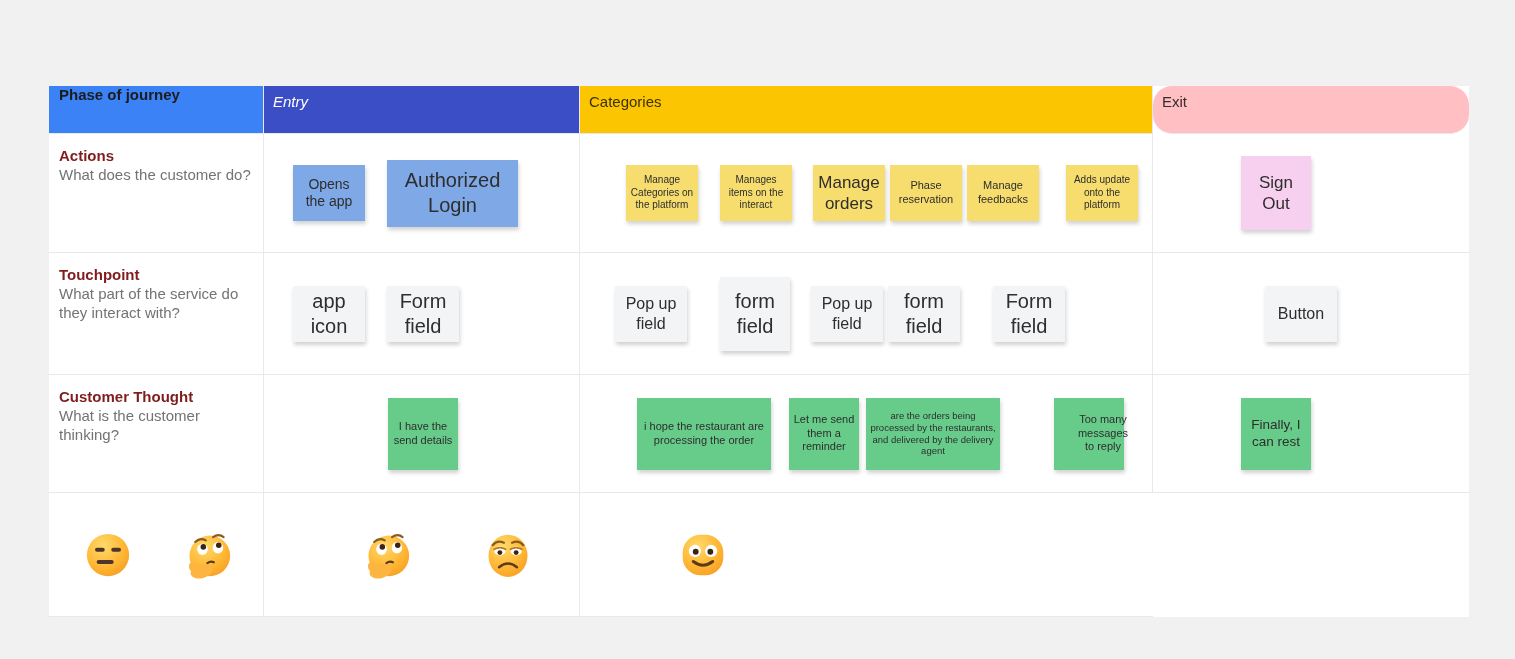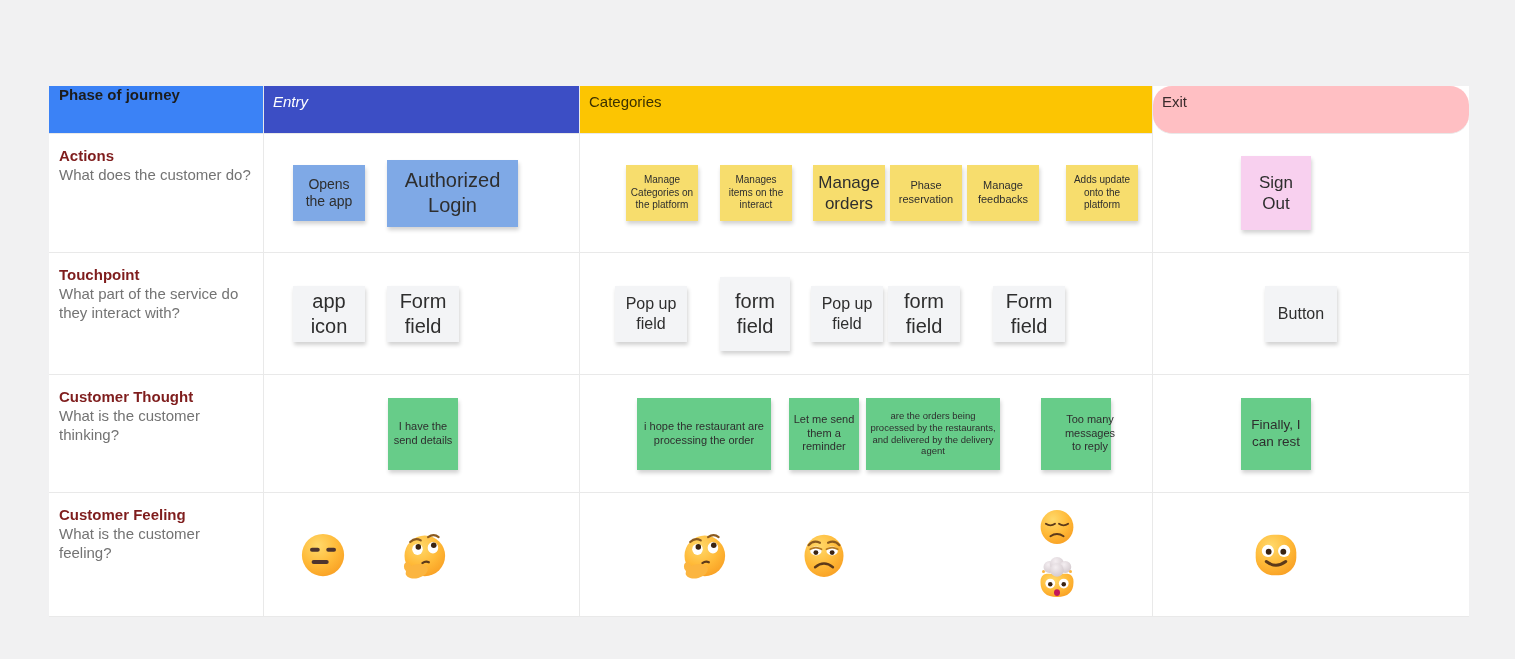--- a/index.html
+++ b/index.html
@@ -62,21 +62,21 @@
   .act-onb .m3{margin-left:5px;}  .act-onb .m4{margin-left:5px;}
   .act-onb .m5{margin-left:27px;}
   .act-exit{padding-left:88px;}
   .tp-entry{padding-left:29px;gap:22px;}
   .tp-onb{padding-left:35px;}
   .tp-onb .m1{margin-left:33px;} .tp-onb .m2{margin-left:21px;}
   .tp-onb .m3{margin-left:5px;}  .tp-onb .m4{margin-left:33px;}
   .tp-exit{padding-left:112px;}
   .th-entry{padding-left:124px;}
   .th-onb{padding-left:57px;}
-  .th-onb .m1{margin-left:18px;} .th-onb .m2{margin-left:7px;} .th-onb .m3{margin-left:41px;padding-left:32px;}
+  .th-onb .m1{margin-left:18px;} .th-onb .m2{margin-left:7px;} .th-onb .m3{margin-left:54px;padding-left:32px;}
   .th-exit{padding-left:88px;}
   .fe-entry{padding-left:33px;}
   .fe-entry .m1{margin-left:49px;}
   .fe-onb{padding-left:98px;}
   .fe-onb .m1{margin-left:68px;} .fe-onb .mstack{margin-left:183px;}
   .fe-exit{padding-left:97px;}
   .emoji{width:52px;height:52px;flex-shrink:0;}
   .emoji svg{width:100%;height:100%;display:block;}
   .emoji-stack{display:flex;flex-direction:column;align-items:center;gap:7px;}
   .emoji.small{width:42px;height:42px;}
@@ -163,24 +163,20 @@
   <div class="cell content th-onb">
     <div class="note green gwide f11">i hope the restaurant are processing the order</div>
     <div class="note green g70 f11 m1">Let me send them a reminder</div>
     <div class="note green gwide f9 m2">are the orders being processed by the restaurants, and delivered by the delivery agent</div>
     <div class="note green g70 f11 m3">Too many messages to reply</div>
   </div>
   <div class="cell content th-exit last-col">
     <div class="note green g70 f13">Finally, I can rest</div>
   </div>
 
-  <div class="cell rowlabel">
-    <b>Customer Feeling</b>
-    <span>What is the customer feeling?</span>
-  </div>
   <div class="cell content fe-entry">
     <div class="emoji" aria-label="expressionless-emoji">
       <svg viewBox="0 0 64 64">
         <circle cx="32" cy="32" r="26" fill="url(#faceGrad)"></circle>
         <rect x="16" y="23" width="12" height="5" rx="2.5" fill="#4e342e"></rect>
         <rect x="36" y="23" width="12" height="5" rx="2.5" fill="#4e342e"></rect>
         <rect x="18" y="38" width="21" height="5" rx="2.5" fill="#4e342e"></rect>
       </svg>
     </div>
     <div class="emoji m1" aria-label="thinking-emoji">

